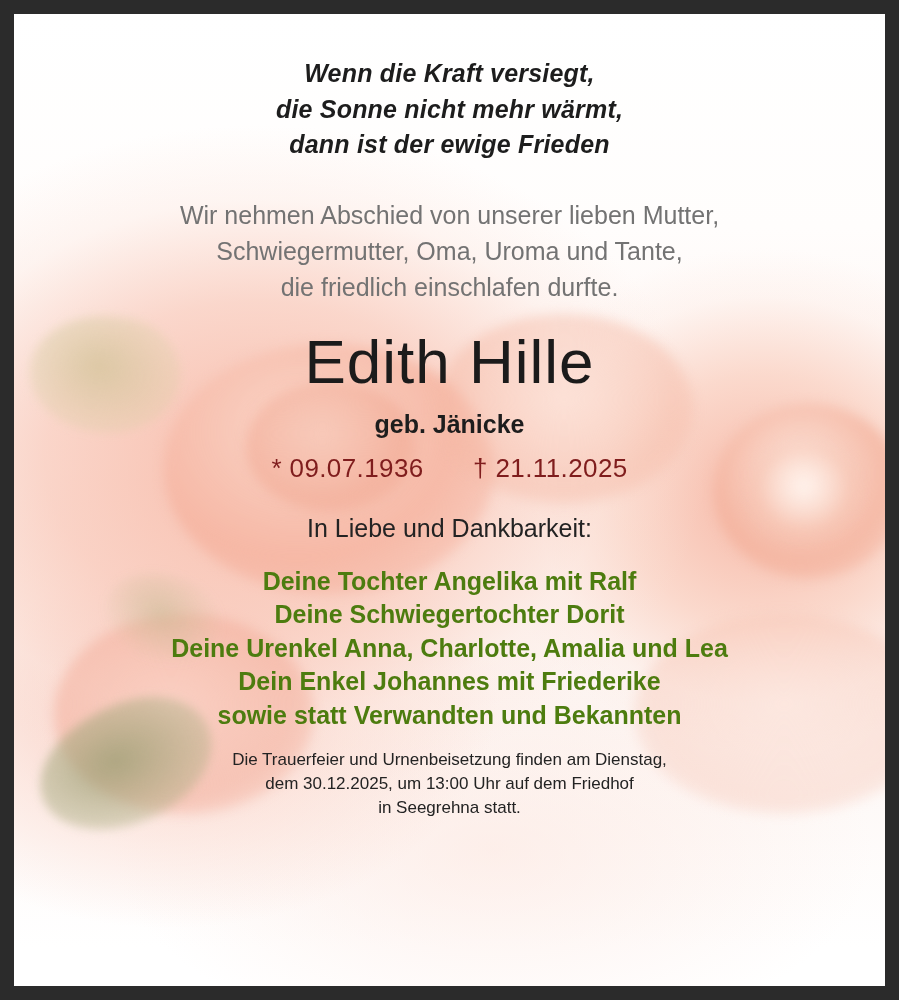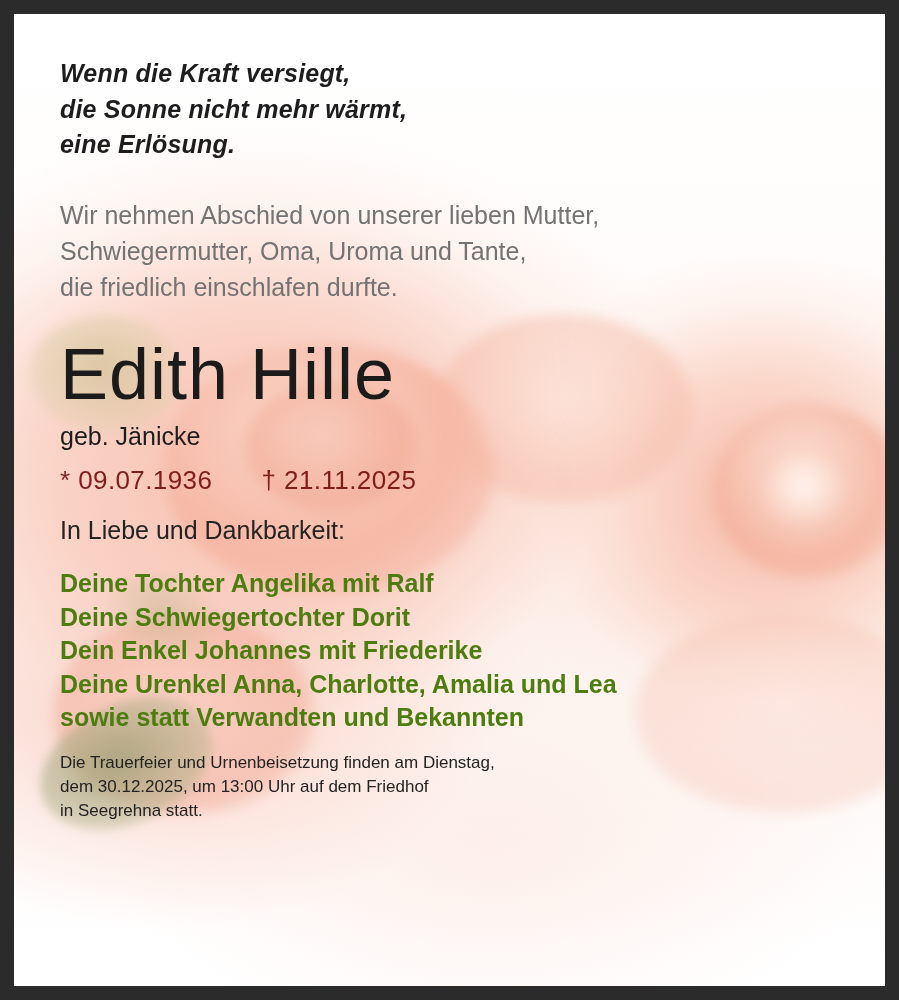--- a/index.html
+++ b/index.html
@@ -60,62 +60,62 @@
   .l2 { left: 16px; top: 300px; width: 150px; height: 120px; background: radial-gradient(ellipse at 45% 45%, rgba(196,190,136,0.55), rgba(214,206,160,0.3) 62%, rgba(255,255,255,0)); transform: rotate(14deg); }
   .l3 { left: 90px; top: 560px; width: 120px; height: 90px; background: radial-gradient(ellipse at 45% 45%, rgba(178,180,130,0.4), rgba(255,255,255,0) 70%); transform: rotate(28deg); }
 
   
   .content {
     position: relative;
     z-index: 2;
     height: 100%;
     box-sizing: border-box;
     padding: 42px 46px 26px;
-    text-align: left;
+    text-align: center;
     color: #1e1e1e;
   }
   .verse {
     font-size: 25px;
     font-weight: bold;
     font-style: italic;
     line-height: 1.42;
     letter-spacing: 0.2px;
     color: #1d1d1d;
   }
   .verse div { white-space: nowrap; }
   .intro {
     margin-top: 34px;
     font-size: 25px;
     line-height: 1.44;
     color: #737373;
   }
   .intro div { white-space: nowrap; }
   .name {
-    margin-top: 32px;
-    font-size: 72px;
+    margin-top: 24px;
+    font-size: 62px;
     font-weight: 400;
     letter-spacing: 1px;
     color: #1b1b1b;
     line-height: 1.05;
   }
   .birthname {
-    margin-top: 10px;
+    margin-top: 16px;
     font-size: 25px;
-    font-weight: normal;
+    font-weight: bold;
     color: #1d1d1d;
   }
   .dates {
     margin-top: 14px;
     font-size: 26px;
     color: #7f1d1d;
     letter-spacing: 0.4px;
   }
   .dates .sep { display: inline-block; width: 34px; }
   .thanks {
-    margin-top: 20px;
+    margin-top: 30px;
     font-size: 25px;
     color: #232323;
   }
   .family {
     margin-top: 22px;
     font-size: 25px;
     font-weight: bold;
     line-height: 1.34;
     color: #4d7c0f;
   }
@@ -145,21 +145,21 @@
     <div class="leaf l1"></div>
     <div class="leaf l2"></div>
     <div class="leaf l3"></div>
   </div>
 
   <div class="content">
 
     <div class="verse">
       <div>Wenn die Kraft versiegt,</div>
       <div>die Sonne nicht mehr wärmt,</div>
-      <div>eine Erlösung.</div>
+      <div>dann ist der ewige Frieden</div>
     </div>
 
     <div class="intro">
       <div>Wir nehmen Abschied von unserer lieben Mutter,</div>
       <div>Schwiegermutter, Oma, Uroma und Tante,</div>
       <div>die friedlich einschlafen durfte.</div>
     </div>
 
     <div class="name">Edith Hille</div>
 
@@ -171,22 +171,22 @@
       <span class="sep"></span>
       <span>†</span>
       <span>21.11.2025</span>
     </div>
 
     <div class="thanks">In Liebe und Dankbarkeit:</div>
 
     <div class="family">
       <div>Deine Tochter Angelika mit Ralf</div>
       <div>Deine Schwiegertochter Dorit</div>
+      <div>Deine Urenkel Anna, Charlotte, Amalia und Lea</div>
       <div>Dein Enkel Johannes mit Friederike</div>
-      <div>Deine Urenkel Anna, Charlotte, Amalia und Lea</div>
       <div>sowie statt Verwandten und Bekannten</div>
     </div>
 
     <div class="ceremony">
       <div>Die Trauerfeier und Urnenbeisetzung finden am Dienstag,</div>
       <div>dem 30.12.2025, um 13:00 Uhr auf dem Friedhof</div>
       <div>in Seegrehna statt.</div>
     </div>
 
   </div>

